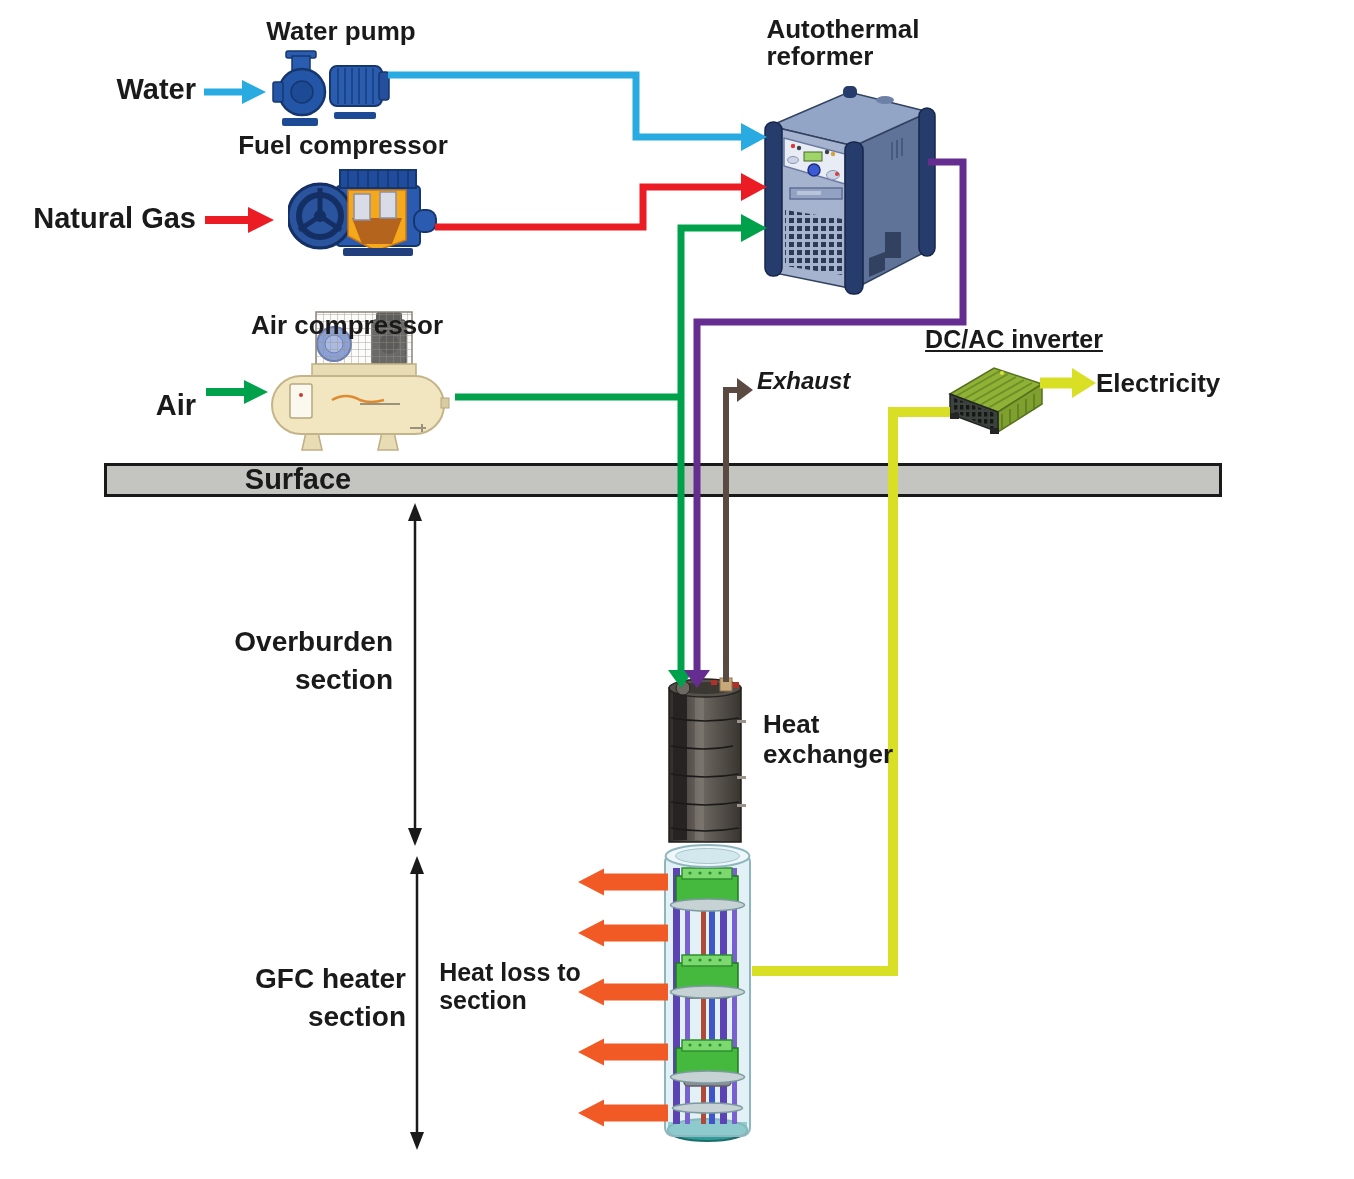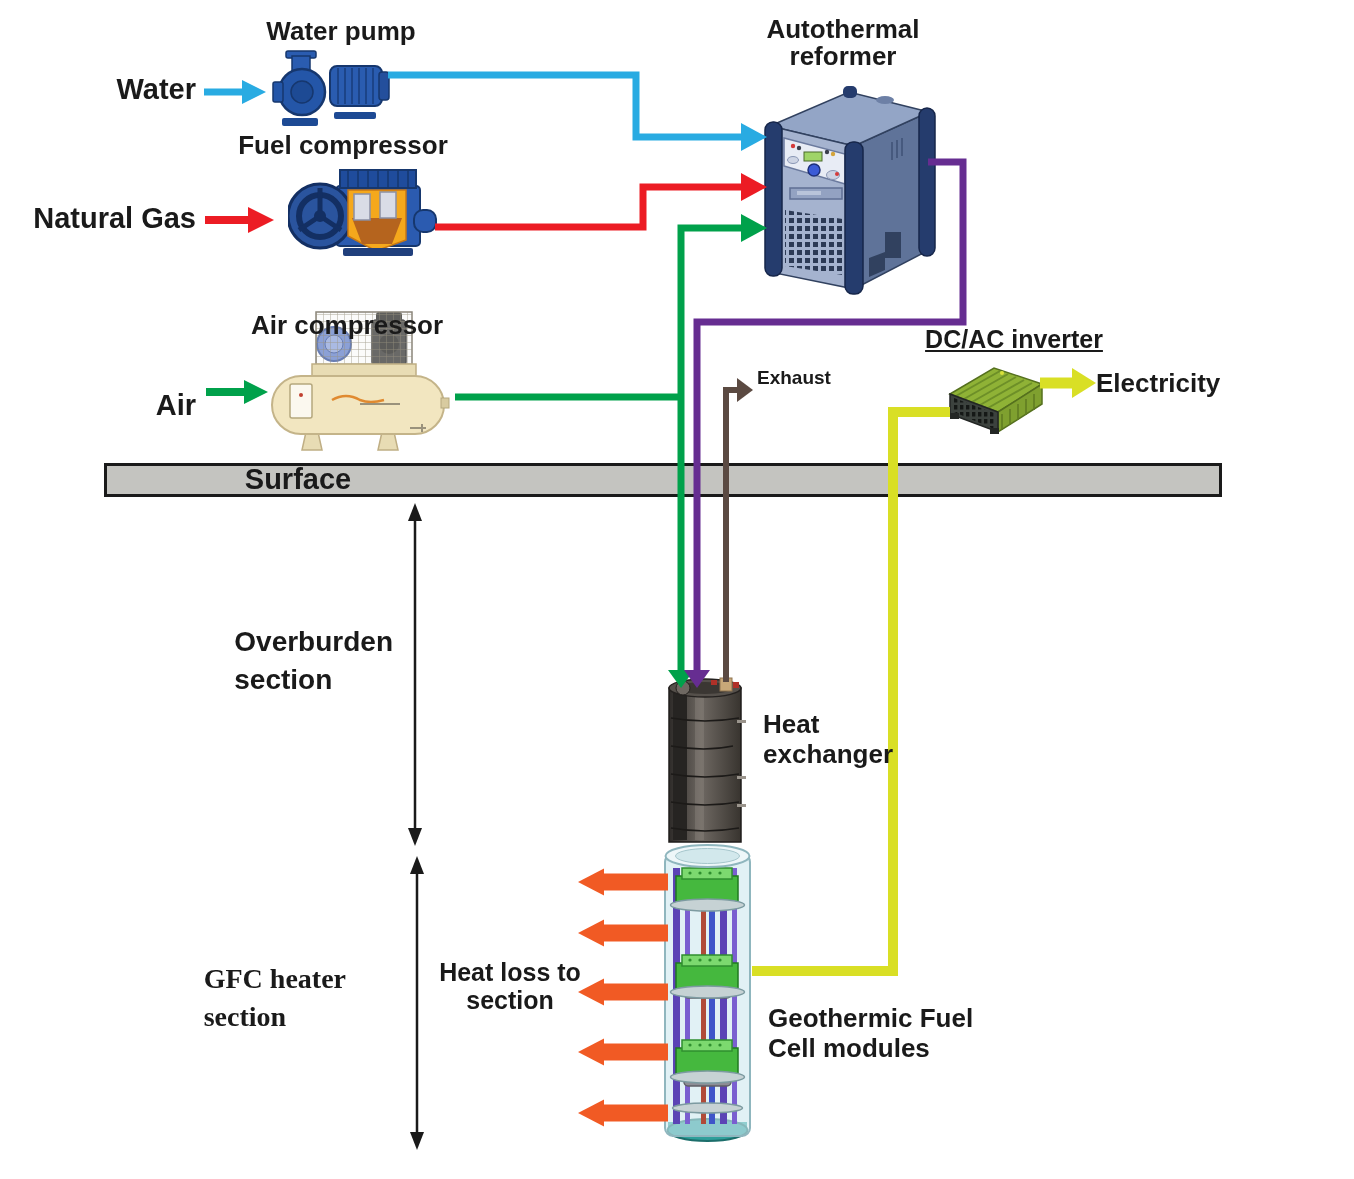--- a/index.html
+++ b/index.html
@@ -5,22 +5,22 @@
   html,body{margin:0;padding:0;background:#ffffff;}
   .canvas{
     position:relative;width:1354px;height:1179px;background:#ffffff;
     font-family:"Liberation Sans",sans-serif;overflow:hidden;
   }
   .lbl{
     position:absolute;font-weight:bold;color:var(--c-outline,#1a1a1a);
     white-space:nowrap;line-height:1.1;
   }
   .lbl .ln{display:block;}
-  .ctr{transform:translateX(-50%);text-align:center;}
-  .rgt{text-align:left;}
+  .ctr{transform:translateX(-50%);}
+  .rgt{text-align:right;}
   .surface-bar{
     position:absolute;left:104px;top:463px;width:1118px;height:34px;
     box-sizing:border-box;background:var(--c-surface-fill,#c4c4c0);
     border:3px solid var(--c-outline,#1a1a1a);
   }
   svg{position:absolute;display:block;}
   #lines{left:0;top:0;z-index:30;}
   .equip{z-index:20;}
   .lbl{z-index:40;}
   .surface-bar{z-index:10;}
@@ -320,42 +320,38 @@
 
   <div class="lbl ctr" style="left:843px;top:16px;font-size:26px;line-height:1.05;">
     <span class="ln">Autothermal</span>
     <span class="ln">reformer</span>
   </div>
 
   <div class="lbl ctr" style="left:1014px;top:326px;font-size:25px;text-decoration:underline;">DC/AC inverter</div>
 
   <div class="lbl" style="left:1096px;top:369px;font-size:26px;">Electricity</div>
 
-  <div class="lbl" style="left:757px;top:368px;font-size:19px;">Exhaust</div>
+  <div class="lbl" style="left:757px;top:368px;font-size:24px;font-style:italic;">Exhaust</div>
 
   <div class="lbl ctr" style="left:298px;top:464px;font-size:29px;z-index:15;">Surface</div>
 
   <div class="lbl rgt" style="right:961px;top:623px;font-size:28px;line-height:1.35;">
     <span class="ln">Overburden</span>
     <span class="ln">section</span>
   </div>
 
-  <div class="lbl rgt" style="right:1008px;top:960px;font-size:28px;line-height:1.35;font-family:Liberation Serif, serif;">
+  <div class="lbl rgt" style="right:948px;top:960px;font-size:28px;line-height:1.35;">
     <span class="ln">GFC heater</span>
     <span class="ln">section</span>
   </div>
 
   <div class="lbl ctr" style="left:510px;top:958px;font-size:25px;line-height:1.12;">
     <span class="ln">Heat loss to</span>
     <span class="ln">section</span>
   </div>
 
   <div class="lbl" style="left:763px;top:710px;font-size:26px;line-height:1.15;">
     <span class="ln">Heat</span>
     <span class="ln">exchanger</span>
   </div>
 
-  <div class="lbl" style="left:768px;top:1004px;font-size:26px;line-height:1.15;">
-    <span class="ln">Geothermic Fuel</span>
-    <span class="ln">Cell modules</span>
-  </div>
 
 </div>
 
 </body></html>

